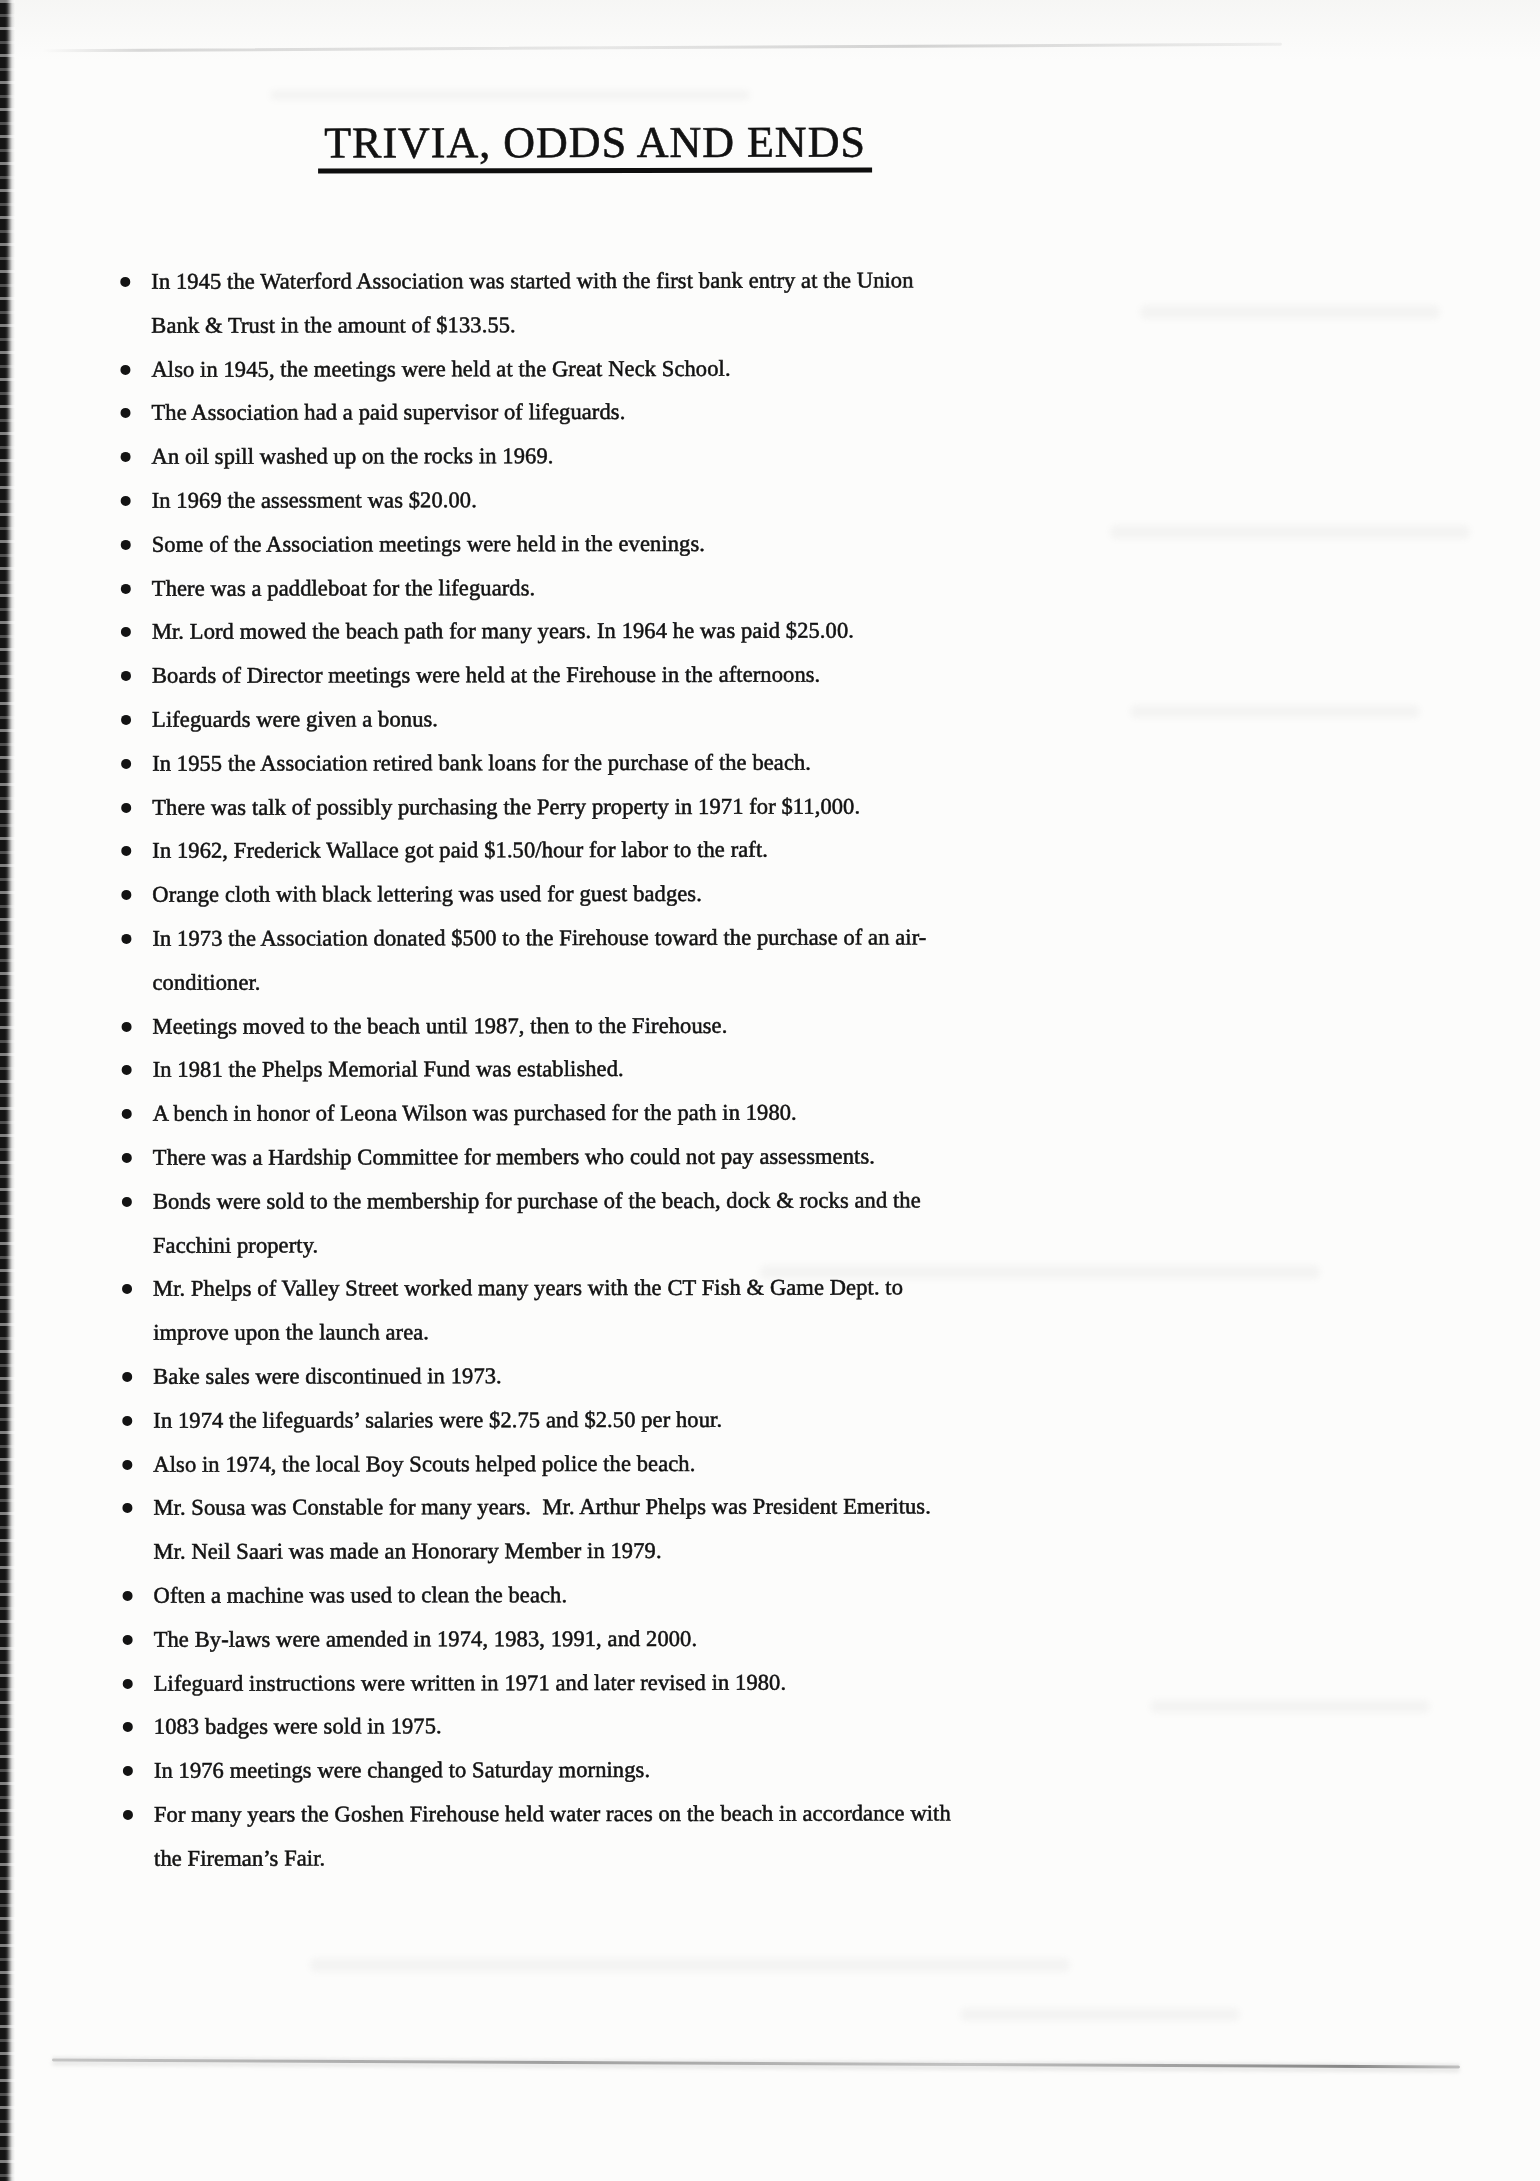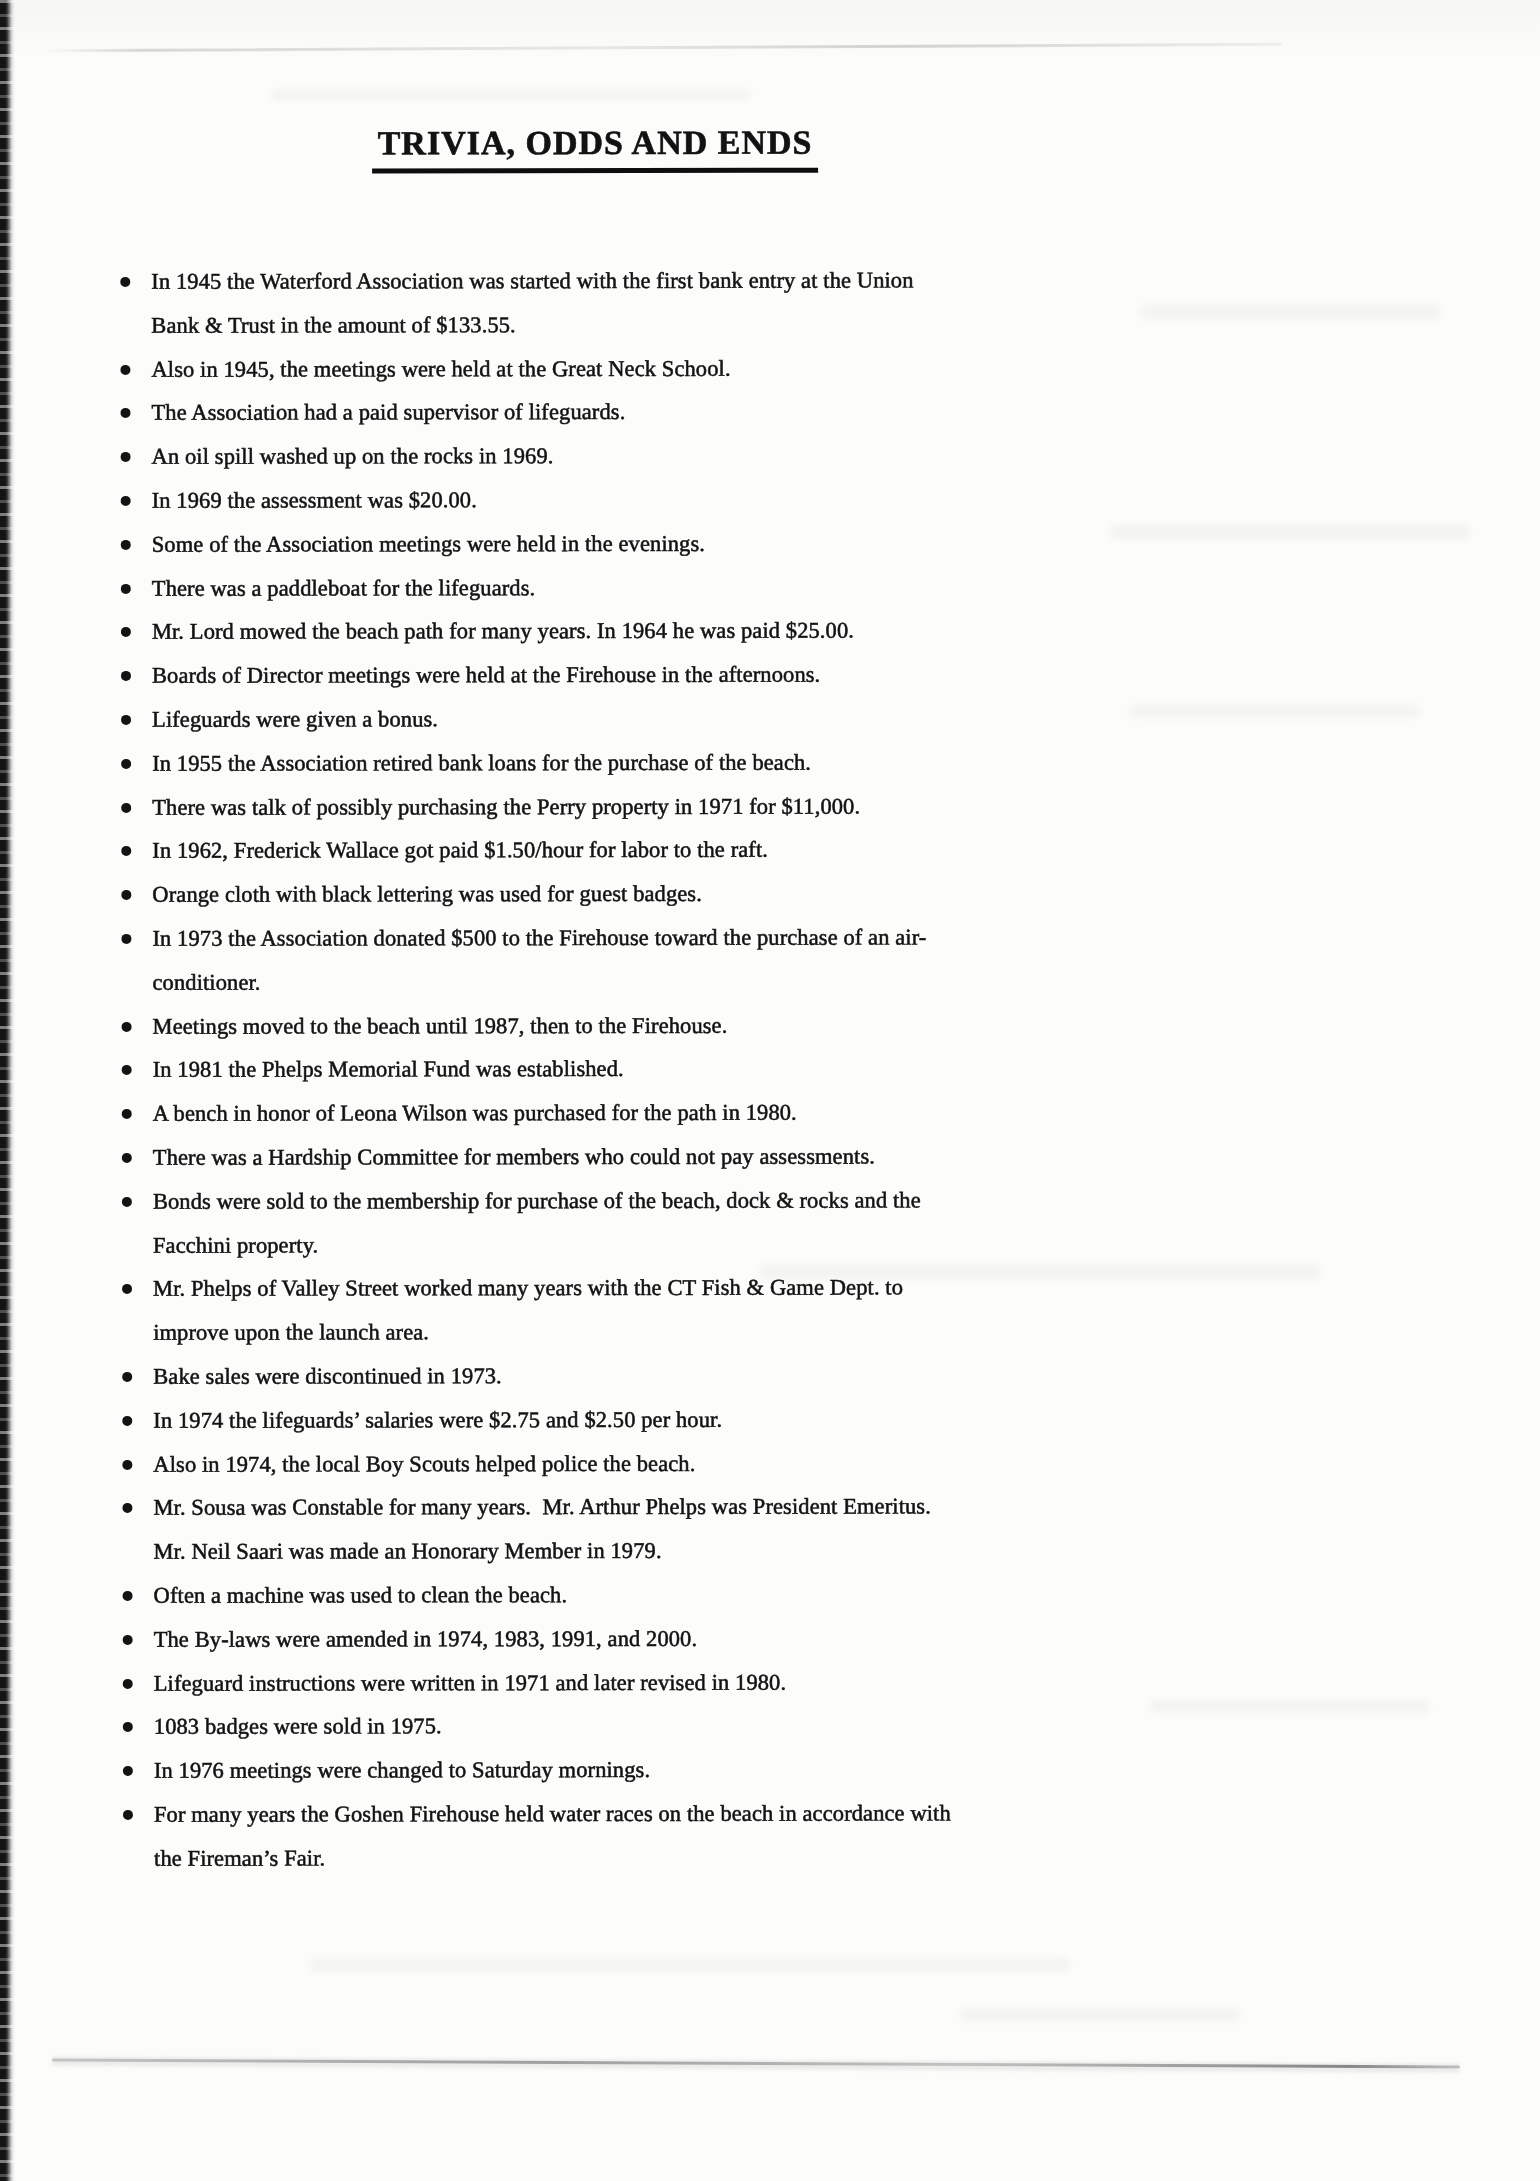--- a/index.html
+++ b/index.html
@@ -47,22 +47,22 @@
     transform: rotate(-0.1deg);
     transform-origin: 60px 120px;
   }
   .title-row {
     padding-top: 124px;
     width: 1190px;
     text-align: center;
   }
   .doc-title {
     display: inline-block;
-    font-size: 34px;
-    font-weight: 700;
+    font-size: 44px;
+    font-weight: 400;
     letter-spacing: 1px;
     line-height: 40px;
     border-bottom: 5px solid #0e0e0e;
     padding: 0 6px 5px 6px;
     -webkit-text-stroke: 0.6px #111;
     white-space: nowrap;
   }
   .trivia-list {
     list-style: none;
     margin: 86px 0 0 0;

